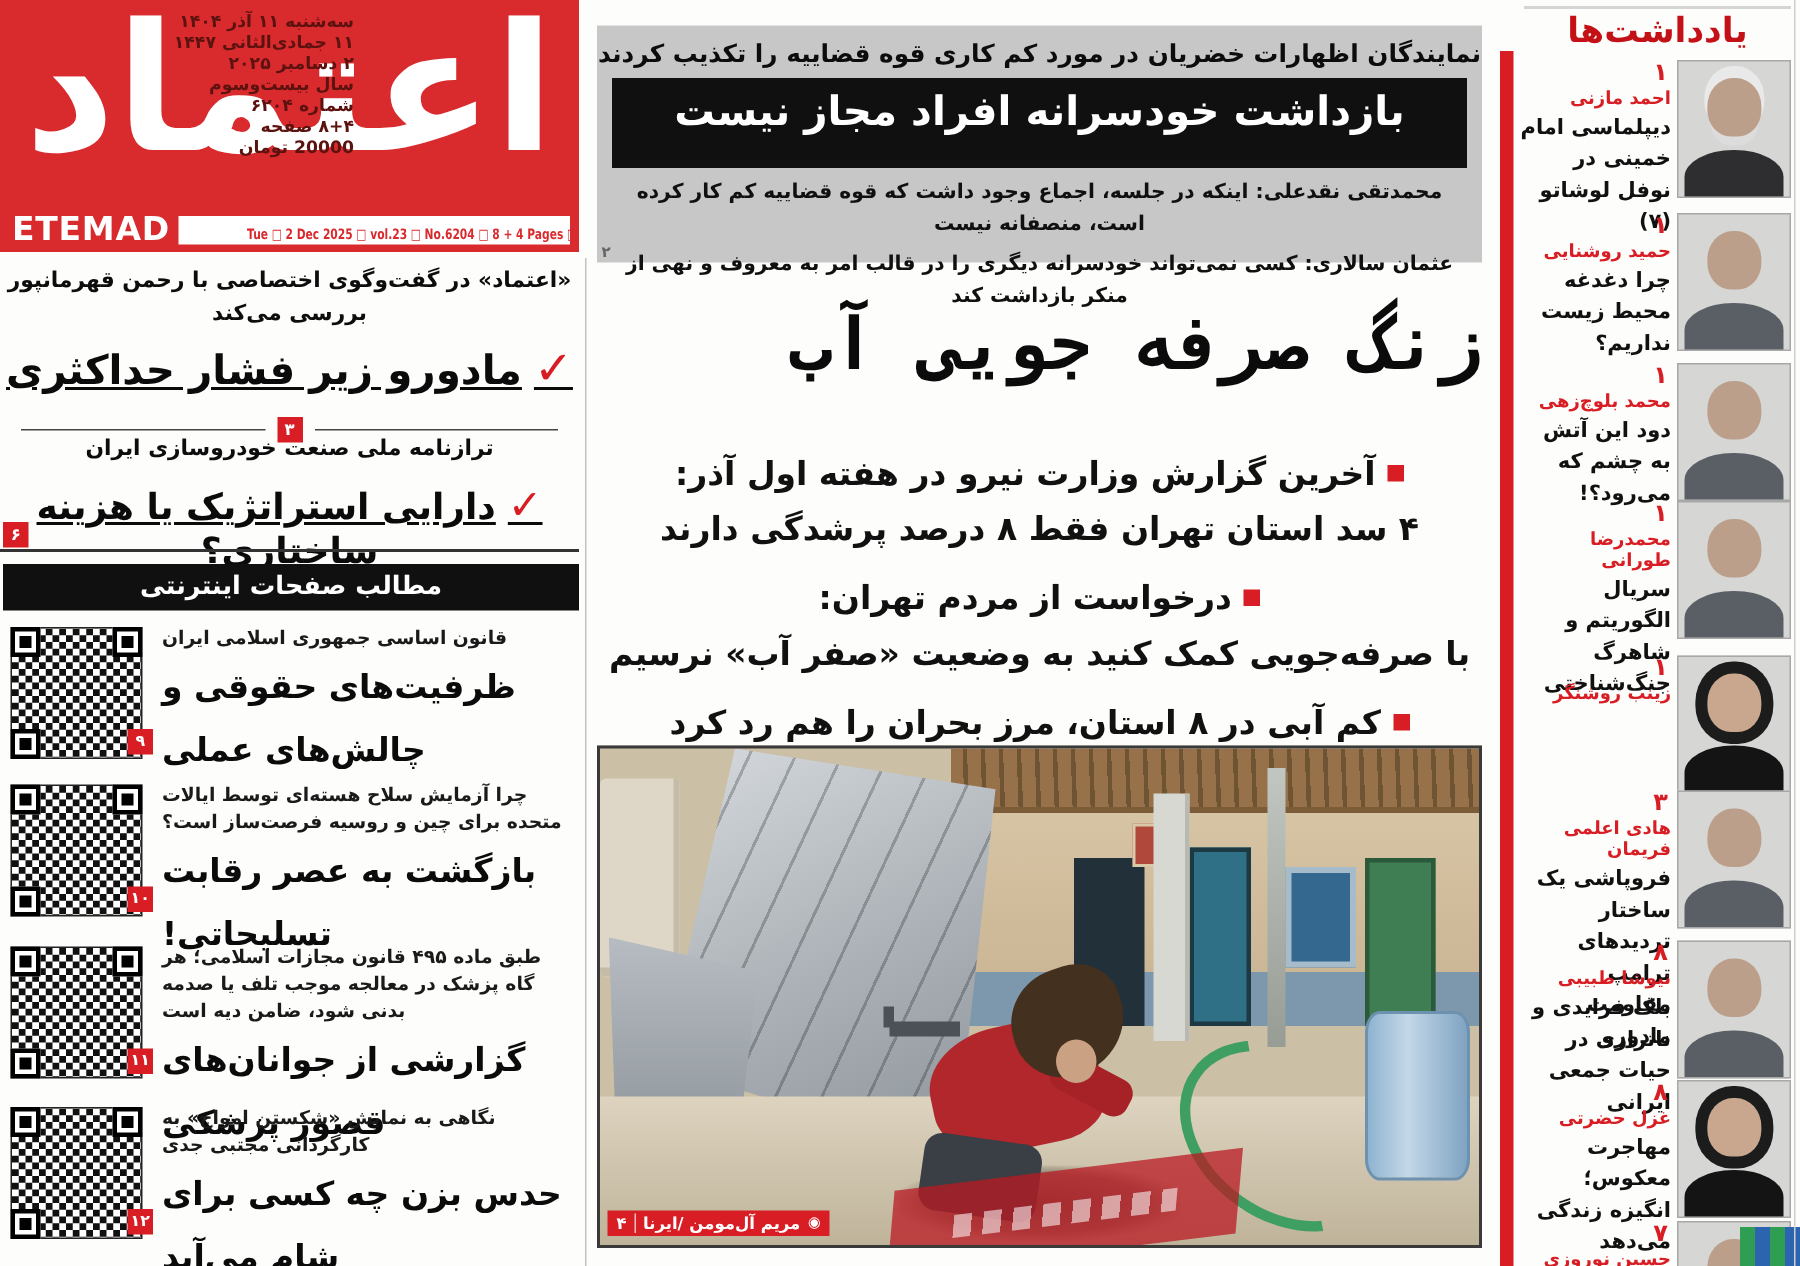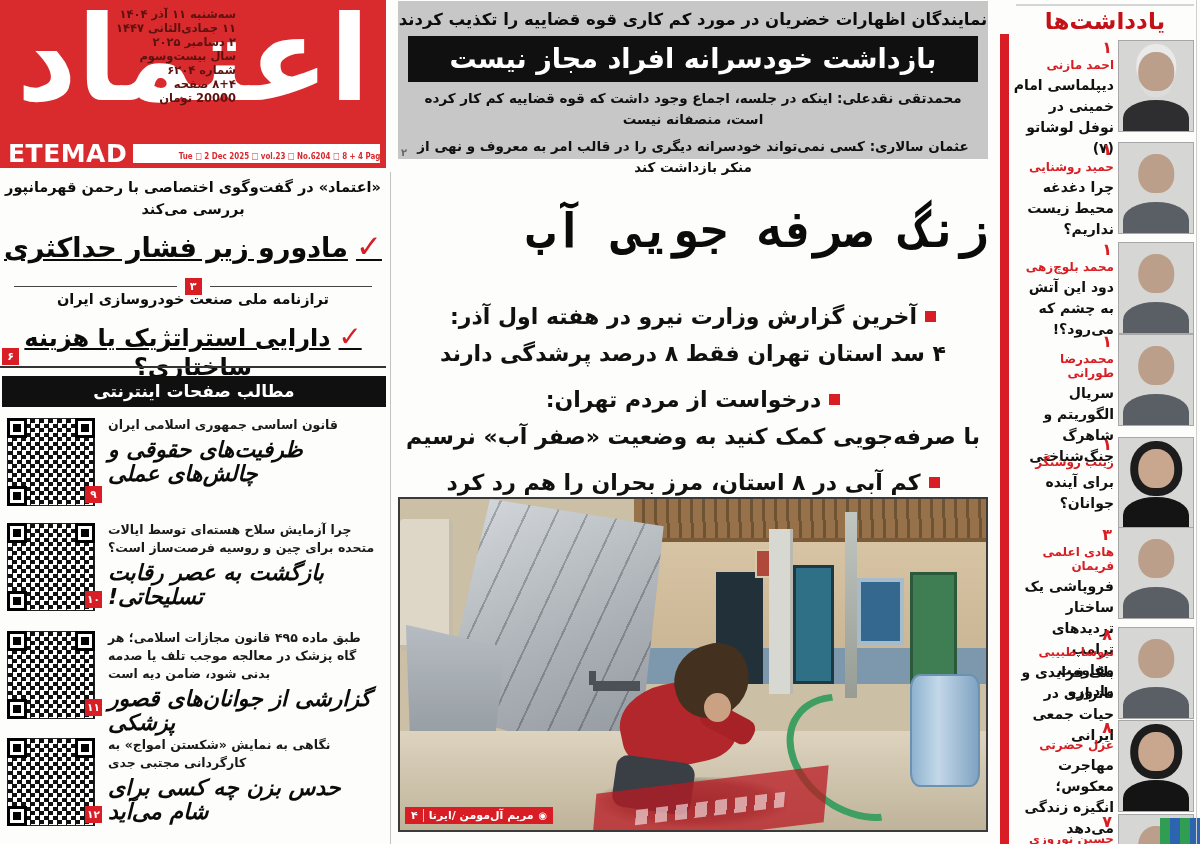--- a/index.html
+++ b/index.html
@@ -20,28 +20,28 @@
   .logo-fa {
     position:absolute; left:-6px; right:-6px; top:-26px; height:170px;
     color:#fff; font-size:118px; font-weight:bold; text-align:center;
     direction:rtl; letter-spacing:-6px; line-height:170px; z-index:1;
   }
   .m-dates {
     position:absolute; top:7px; right:150px; z-index:2; direction:rtl;
     text-align:right; color:#5c120f; font-size:11.5px; font-weight:bold; line-height:14px;
   }
   .m-bottom { position:absolute; left:8px; right:6px; bottom:4px; height:22px; display:flex; align-items:center; gap:6px; z-index:3; }
-  .logo-en { color:#fff; font-size:25px; font-weight:bold; letter-spacing:.5px; white-space:nowrap; }
+  .logo-en { color:#fff; font-size:22px; font-weight:bold; letter-spacing:.5px; white-space:nowrap; }
   .m-info { flex:1; background:#fff; color:var(--mred); height:19px; line-height:19px; text-align:center; overflow:hidden; white-space:nowrap; }
   .m-info span { display:inline-block; font-size:9.5px; font-weight:bold; transform:scaleX(.75); transform-origin:center; }
 
   
-  .graybox { position:absolute; left:398px; top:1px; width:590px; height:158px; background:var(--gray); }
+  .graybox { position:absolute; left:398px; top:17px; width:590px; height:158px; background:var(--gray); }
   .gb-kicker { margin-top:9px; text-align:center; font-size:16.5px; font-weight:bold; color:#0c0c0c; letter-spacing:-.3px; }
-  .gb-strip { margin:7px 10px 0; height:46px; background:var(--ink); color:#fff; text-align:center; font-size:27px; font-weight:bold; line-height:46px; letter-spacing:-.5px; }
+  .gb-strip { margin:7px 10px 0; height:60px; background:var(--ink); color:#fff; text-align:center; font-size:27px; font-weight:bold; line-height:46px; letter-spacing:-.5px; }
   .gb-sub { margin:6px 8px 0; text-align:center; font-size:13.5px; font-weight:bold; color:#101010; line-height:21px; letter-spacing:-.3px; }
   .gb-page { position:absolute; left:3px; bottom:1px; font-size:10px; color:#666; font-weight:bold; }
 
   
   .lead-hl {
     position:absolute; left:398px; top:176px; width:590px; height:116px;
     text-align:right; font-size:48px; font-weight:bold; color:#0b0b0b;
     line-height:116px; letter-spacing:-2px; direction:rtl;font-family:Liberation Mono, monospace;
   }
   .bullets { position:absolute; left:398px; top:298px; width:590px; direction:rtl; text-align:center; color:#111; }
@@ -108,21 +108,21 @@
   .qritem { position:absolute; left:0; width:386px; height:100px; }
   .q1{top:414px;} .q2{top:519px;} .q3{top:627px;} .q4{top:734px;}
   .qr { position:absolute; left:7px; top:4px; width:88px; height:88px; border:1px solid #222;
     background:repeating-conic-gradient(#111 0% 25%, #fff 0% 50%) 0 0/9px 9px; }
   .qr-f { position:absolute; width:20px; height:20px; background:#fff; border:3px solid #000; }
   .qr-f::after { content:""; position:absolute; inset:3px; background:#000; }
   .qr-f.tl{ left:-1px; top:-1px; } .qr-f.tr{ right:-1px; top:-1px; } .qr-f.bl{ left:-1px; bottom:-1px; }
   .qr-page { position:absolute; right:-8px; bottom:2px; width:17px; height:17px; background:var(--red); color:#fff; font-size:10.5px; font-weight:bold; line-height:17px; text-align:center; z-index:2; }
   .q-text { position:absolute; left:108px; right:4px; top:2px; direction:rtl; text-align:left; }
   .q-kicker { font-size:12.5px; font-weight:bold; color:#1a1a1a; line-height:18px; letter-spacing:-.3px; }
-  .q-hl { margin-top:4px; font-size:22px; font-weight:bold; color:#0b0b0b; line-height:24px; letter-spacing:-.5px;font-style:italic; }
+  .q-hl { margin-top:4px; font-size:22px; font-weight:bold; color:#0b0b0b; line-height:42px; letter-spacing:-.5px; }
 
   
   .redbar { position:absolute; left:1000px; top:34px; width:9px; height:810px; background:var(--red); }
   .sb-title { position:absolute; left:1016px; top:4px; width:178px; text-align:center; color:#c41117; font-size:23px; font-weight:bold; direction:rtl; border-top:2px solid #d5d5d5; padding-top:2px; letter-spacing:-.5px; }
   .si { position:absolute; left:1013px; width:183px; height:100px; }
   .r0{top:38px;} .r1{top:140px;} .r2{top:240px;} .r3{top:332px;} .r4{top:435px;} .r5{top:525px;} .r6{top:625px;} .r7{top:718px;} .r8{top:812px;}
   .si-num { position:absolute; right:84px; top:0; color:var(--red); font-size:16px; font-weight:bold; }
   .si-txt { position:absolute; right:82px; left:0; top:20px; direction:rtl; text-align:right; }
   .si-author { color:var(--red); font-size:12px; font-weight:bold; line-height:14px; }
   .si-title { margin-top:3px; color:#111; font-size:14px; font-weight:bold; line-height:21px; letter-spacing:-.3px; }
@@ -327,21 +327,20 @@
         <div class="si-author" data-bind="sidebar.items.3.author">محمدرضا طورانی</div>
       <div class="si-title" data-bind="sidebar.items.3.title">سریال الگوریتم و شاهرگ جنگ‌شناختی</div>
       </div>
     <div class="si-photo"></div>
   </article>
 
   <article class="si r4 w">
     <span class="si-num" data-bind="sidebar.items.4.num">۱</span>
     <div class="si-txt">
         <div class="si-author" data-bind="sidebar.items.4.author">زینب روشنگر</div>
-      <div class="si-title" data-bind="sidebar.items.4.title">برای آینده جوانان؟</div>
       </div>
     <div class="si-photo"></div>
   </article>
 
   <article class="si r5">
     <span class="si-num" data-bind="sidebar.items.5.num">۳</span>
     <div class="si-txt">
         <div class="si-author" data-bind="sidebar.items.5.author">هادی اعلمی فریمان</div>
       <div class="si-title" data-bind="sidebar.items.5.title">فروپاشی یک ساختار تردیدهای ترامپ مقاومت مادورو</div>
       </div>

